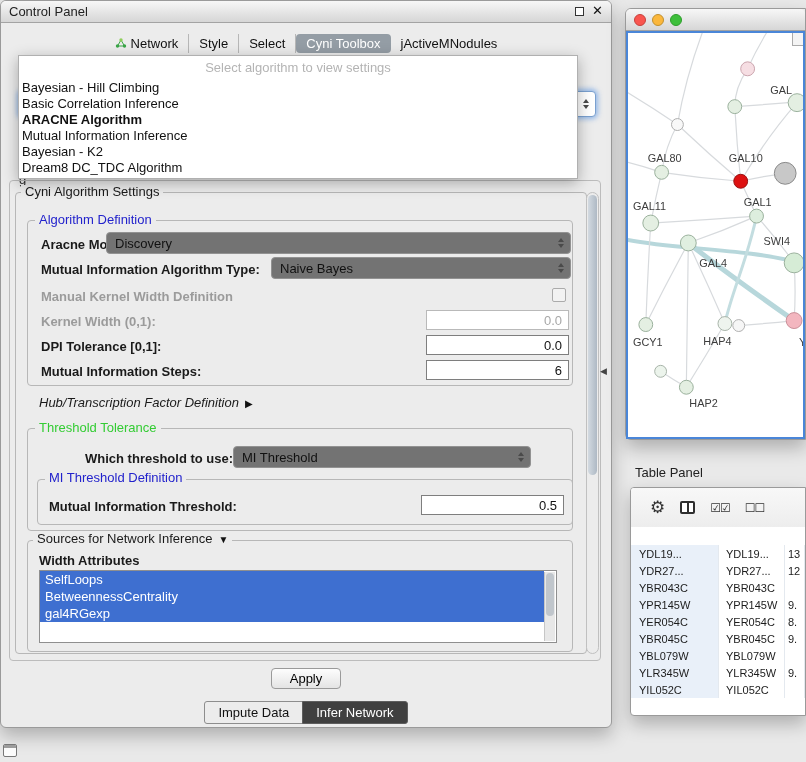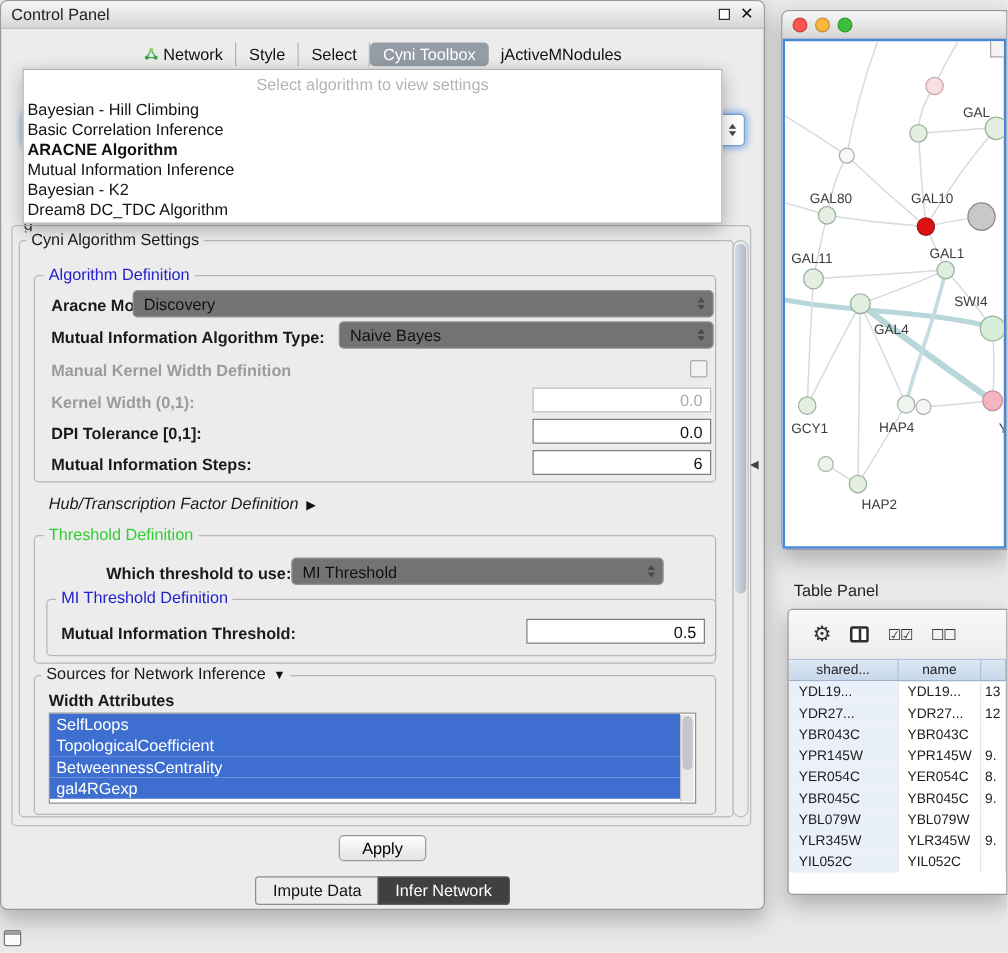--- a/index.html
+++ b/index.html
@@ -191,21 +191,21 @@
 
     <span class="lbl bold" style="left:40px;top:363px;">Mutual Information Steps:</span>
     <div class="field" style="left:425px;top:359px;width:143px;">
       <span>6</span>
     </div>
 
     <span class="lbl" style="left:38px;top:394px;font-style:italic;">
       <span>Hub/Transcription Factor Definition</span><span class="tri">▶</span>
     </span>
 
-    <span class="legend legend-green" style="left:34px;top:420px;">Threshold Definition</span>
+    <span class="legend legend-green" style="left:34px;top:420px;">Threshold Tolerance</span>
     <div class="groupbox" style="left:26px;top:427px;width:546px;height:103px;"></div>
 
     <span class="lbl bold" style="left:84px;top:450px;">Which threshold to use:</span>
     <div class="combo" style="left:232px;top:445px;width:298px;">
       <span class="val">MI Threshold</span>
       <span class="combo-arrows">
           <span class="arr-up"></span>
           <span class="arr-dn"></span>
         </span>
     </div>
@@ -220,21 +220,20 @@
 
     <span class="legend" style="left:32px;top:531px;">
       <span>Sources for Network Inference</span><span class="tri">▼</span>
     </span>
     <div class="groupbox" style="left:26px;top:539px;width:546px;height:112px;"></div>
 
     <span class="lbl bold" style="left:38px;top:552px;">Width Attributes</span>
 
     <div class="listbox">
       <div class="listitem">SelfLoops</div>
-      <div class="listitem">TopologicalCoefficient</div>
       <div class="listitem">BetweennessCentrality</div>
       <div class="listitem">gal4RGexp</div>
       <div class="list-scroll">
           <div class="list-thumb"></div>
         </div>
     </div>
 
     <div class="main-scroll">
       <div class="main-thumb"></div>
     </div>
@@ -334,25 +333,20 @@
 
   <div class="win table-win">
     <div class="tp-toolbar">
       <span class="gear">⚙</span>
       <span class="cols-icon">
           <span class="cols-divider"></span>
         </span>
       <span class="cb-pair">☑☑</span>
       <span class="cb-pair">☐☐</span>
     </div>
-    <div class="thead">
-      <div class="th c0">shared...</div>
-      <div class="th c1">name</div>
-      <div class="th c2"></div>
-    </div>
     <div class="tbody">
         <div class="trow">
           <div class="tcell c0">YDL19...</div>
           <div class="tcell c1">YDL19...</div>
           <div class="tcell c2">13</div>
         </div>
         <div class="trow">
           <div class="tcell c0">YDR27...</div>
           <div class="tcell c1">YDR27...</div>
           <div class="tcell c2">12</div>

